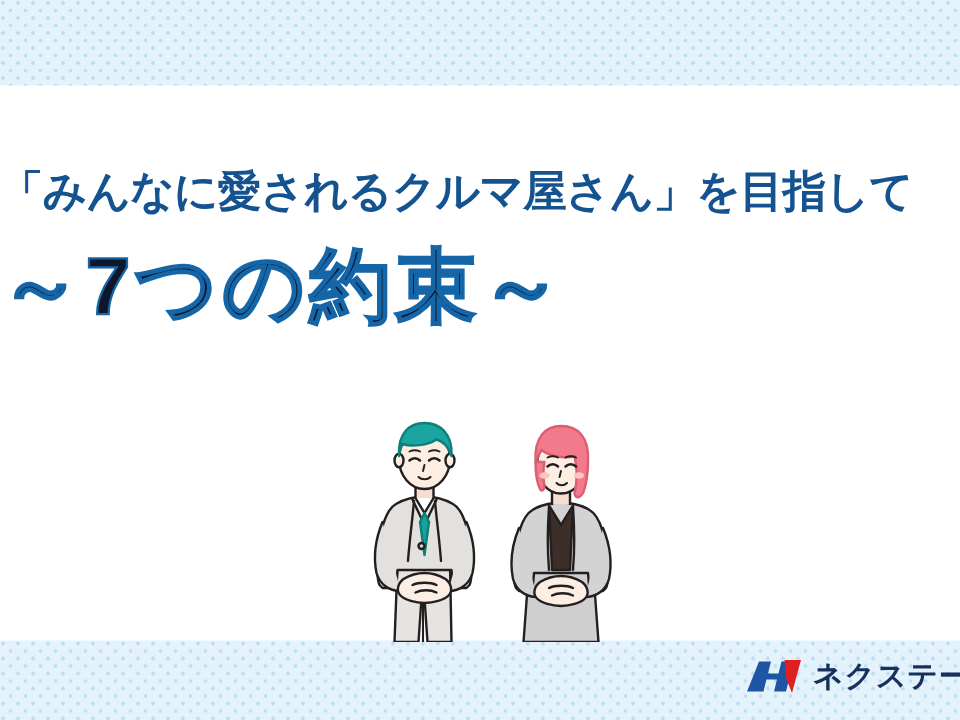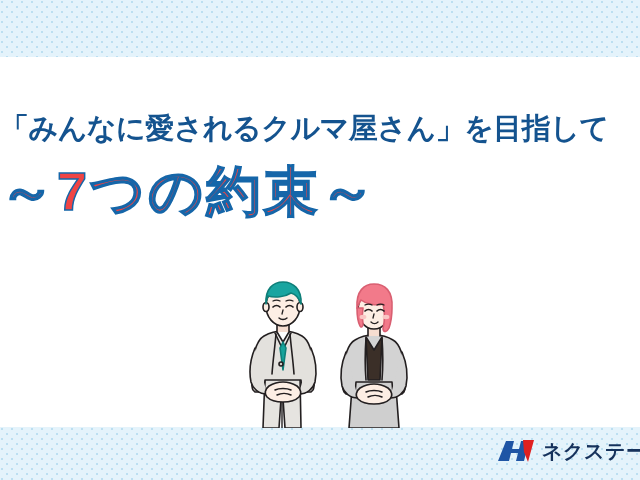--- a/index.html
+++ b/index.html
@@ -48,21 +48,21 @@
     color: #14538f;
     font-size: 29px;
     font-weight: 700;
     letter-spacing: -0.5px;
     line-height: 1.28;
     white-space: nowrap;
   }
   .headline__line2 {
     display: block;
     margin-top: 14px;
-    color: #ef4444;
+    color: #0f172a;
     font-size: 54px;
     font-weight: 700;
     letter-spacing: 3px;
     line-height: 1.12;
     white-space: nowrap;
     -webkit-text-stroke: 1.5px #1566a9;
   }
 
   
   .illustration {

